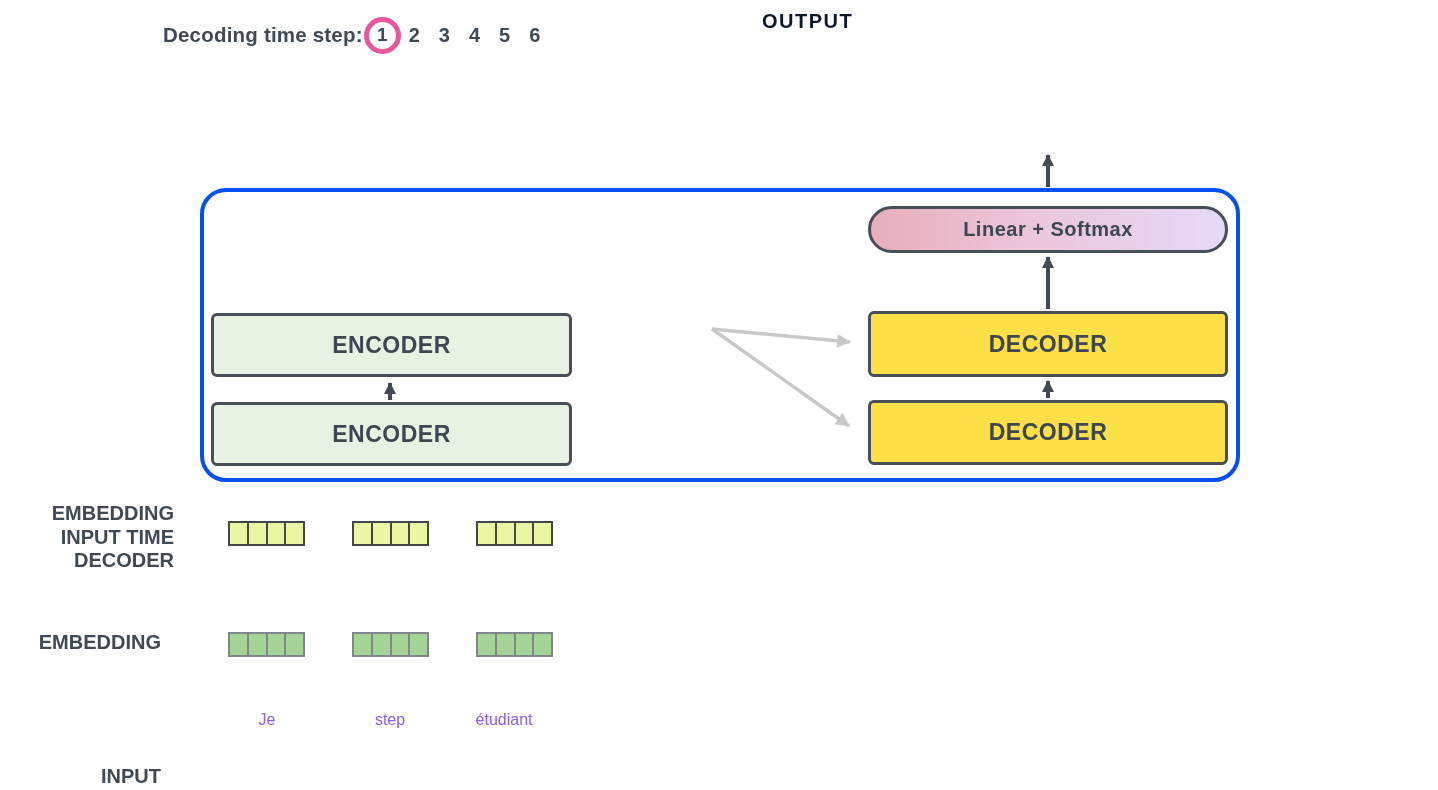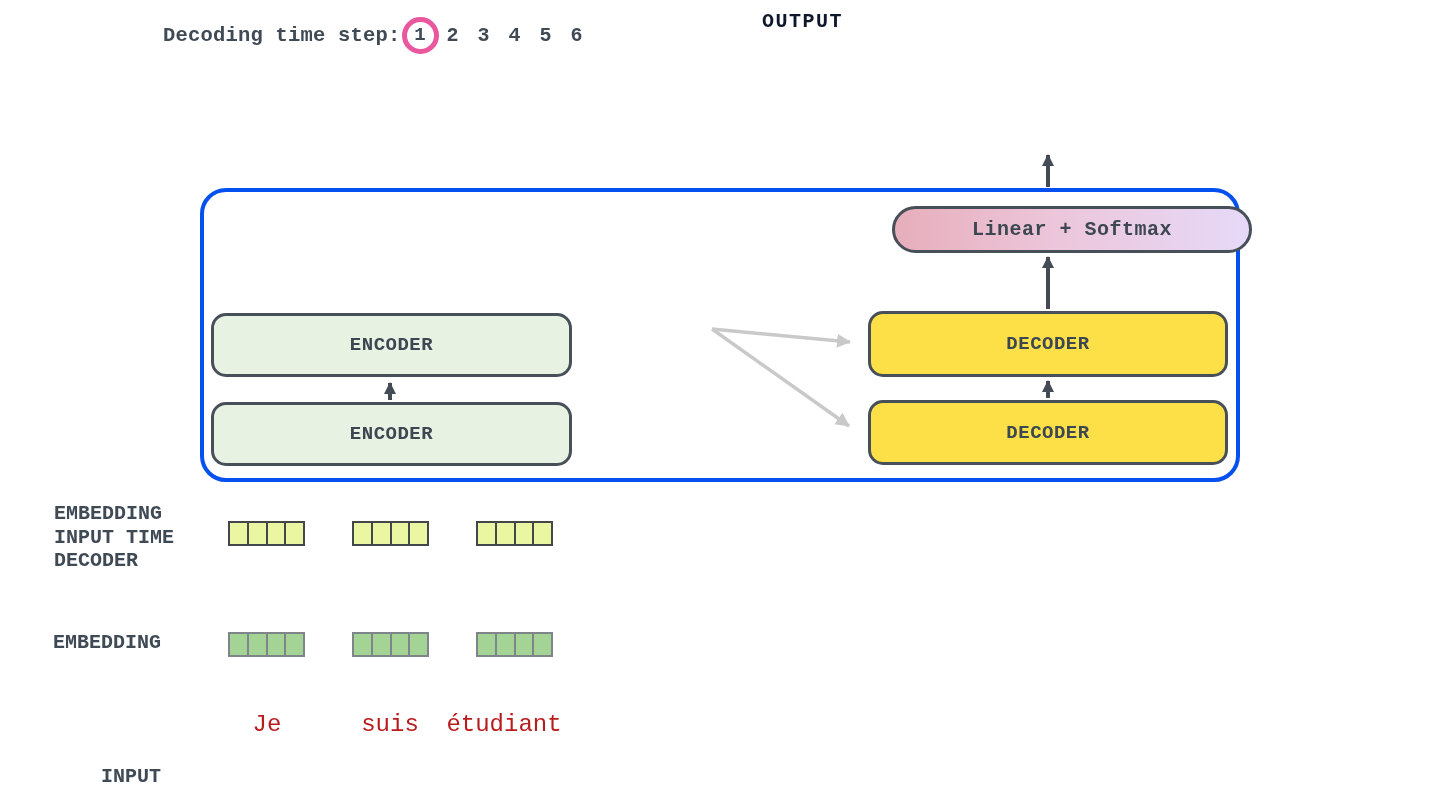--- a/index.html
+++ b/index.html
@@ -1,71 +1,71 @@
 <!DOCTYPE html>
 <html><head>
 <meta charset="utf-8">
 <style>
   html,body{margin:0;padding:0;background:#ffffff;}
   .canvas{
     position:relative;width:1432px;height:790px;overflow:hidden;
-    font-family:Liberation Mono, monospace;color:#3d4852;background:#ffffff;
+    font-family:Liberation Sans, sans-serif;color:#3d4852;background:#ffffff;
   }
 
   
   .decoding-row{position:absolute;left:163px;top:16px;display:flex;align-items:center;height:38px;}
   .decode-label{font-size:20.5px;font-weight:bold;color:#3f4a54;letter-spacing:0.2px;}
   .step-circle{width:37px;height:37px;box-sizing:border-box;border:5px solid #e9579f;border-radius:50%;
     display:flex;align-items:center;justify-content:center;font-weight:bold;font-size:19px;color:#3f4a54;
     margin-left:1px;margin-right:8px;background:#fff;}
   .steps{display:flex;gap:19px;font-weight:bold;font-size:20px;color:#3f4a54;}
   .output-label{position:absolute;left:762px;top:10px;font-size:20px;font-weight:bold;letter-spacing:1.5px;color:#0f172a;}
 
   
   .transformer-box{position:absolute;left:200px;top:188px;width:1040px;height:294px;box-sizing:border-box;
     border:4px solid #0551f0;border-radius:26px;}
 
   
-  .block{position:absolute;box-sizing:border-box;border:3px solid #474f58;border-radius:15px;
-    display:flex;align-items:center;justify-content:center;font-weight:bold;font-size:19px;
+  .block{position:absolute;box-sizing:border-box;border:3px solid #474f58;border-radius:6px;
+    display:flex;align-items:center;justify-content:center;font-weight:bold;font-size:23px;
     letter-spacing:0.5px;color:#3d4752;}
   .encoder{background:#e8f2e3;}
   .decoder{background:#fde047;}
   .linear{background:linear-gradient(90deg,#e7aebb 0%,#ecc6da 45%,#e6d9f8 100%);border-radius:24px;font-size:20px;}
   .enc1{left:211px;top:313px;width:361px;height:64px;}
   .enc2{left:211px;top:402px;width:361px;height:64px;}
   .dec1{left:868px;top:311px;width:360px;height:66px;}
   .dec2{left:868px;top:400px;width:360px;height:65px;}
-  .linear{left:892px;top:206px;width:360px;height:47px;}
+  .linear{left:868px;top:206px;width:360px;height:47px;}
 
   
   .arrows{position:absolute;left:0;top:0;pointer-events:none;}
 
   
-  .side-label{position:absolute;font-weight:bold;color:#3f4a54;font-size:20px;text-align:left;}
+  .side-label{position:absolute;font-weight:bold;color:#3f4a54;font-size:20px;text-align:right;}
   .ts-label{right:1258px;top:502px;line-height:23.5px;white-space:nowrap;}
   .embeddings-label{right:1271px;top:631px;}
   .input-label{right:1271px;top:721px;margin-top:44px;}
 
   
   .vec{position:absolute;display:flex;width:77px;height:25px;box-sizing:border-box;border:2px solid;}
   .vec .cell{flex:1;border-right:2px solid;}
   .vec .cell:last-child{border-right:none;}
   .vec-yellow{border-color:#43474a;}
   .vec-yellow .cell{background:#ebf6a3;border-color:#43474a;}
   .vec-green{border-color:#7f858b;}
   .vec-green .cell{background:#a4d495;border-color:#7f858b;}
   .row-ts{top:521px;}
   .row-emb{top:632px;}
   .v1{left:228px;}
   .v2{left:352px;}
   .v3{left:476px;}
 
   
-  .token{position:absolute;top:711px;transform:translateX(-50%);white-space:nowrap;font-size:24px;color:#b91c1c;}
+  .token{position:absolute;top:711px;transform:translateX(-50%);white-space:nowrap;font-size:16px;color:#8b5cf6;}
   .t1{left:267px;}
   .t2{left:390px;}
   .t3{left:504px;}
 </style>
 </head>
 <body>
 
 <div class="canvas">
 
   <div class="decoding-row">
@@ -157,16 +157,16 @@
     <div class="cell"></div>
   </div>
   <div class="vec vec-green row-emb v3">
     <div class="cell"></div>
     <div class="cell"></div>
     <div class="cell"></div>
     <div class="cell"></div>
   </div>
 
   <div class="token t1">Je</div>
-  <div class="token t2">suis</div>
+  <div class="token t2">step</div>
   <div class="token t3">étudiant</div>
 
 </div>
 
 </body></html>

